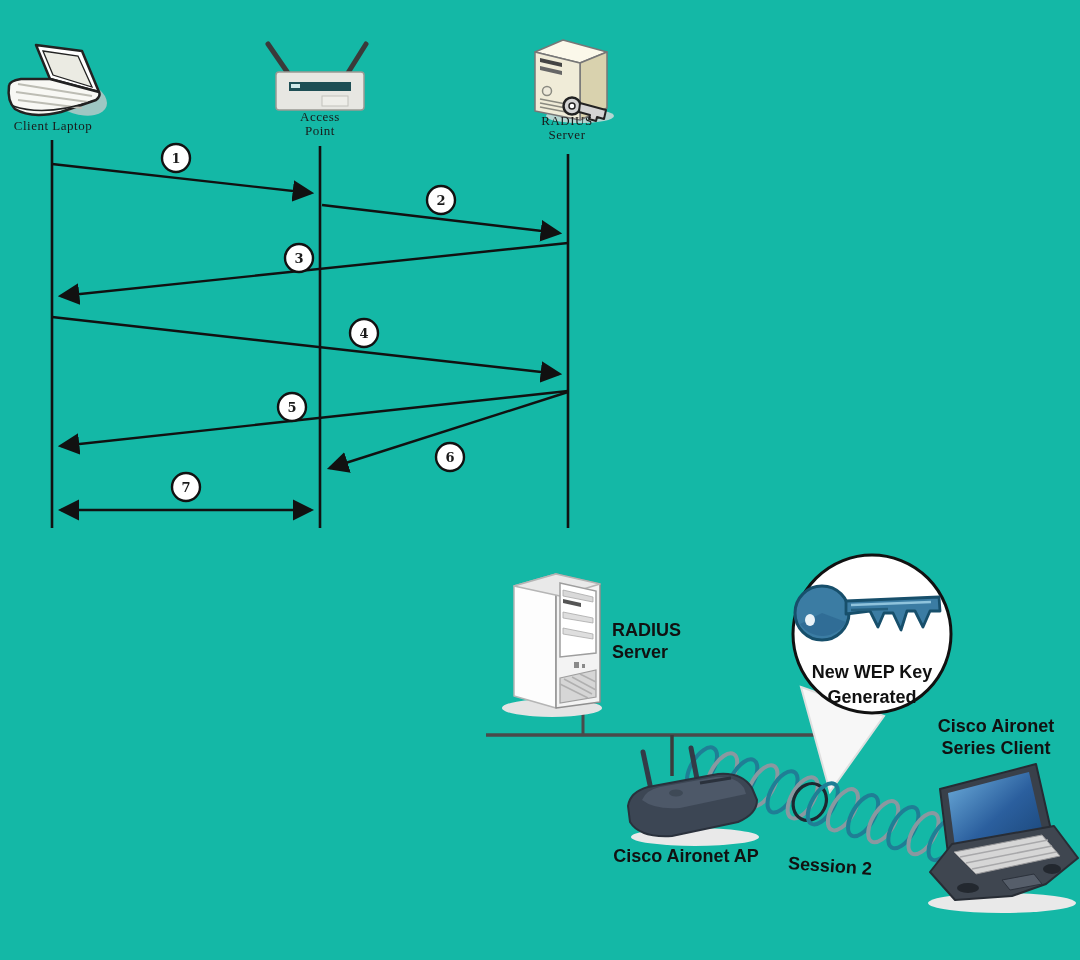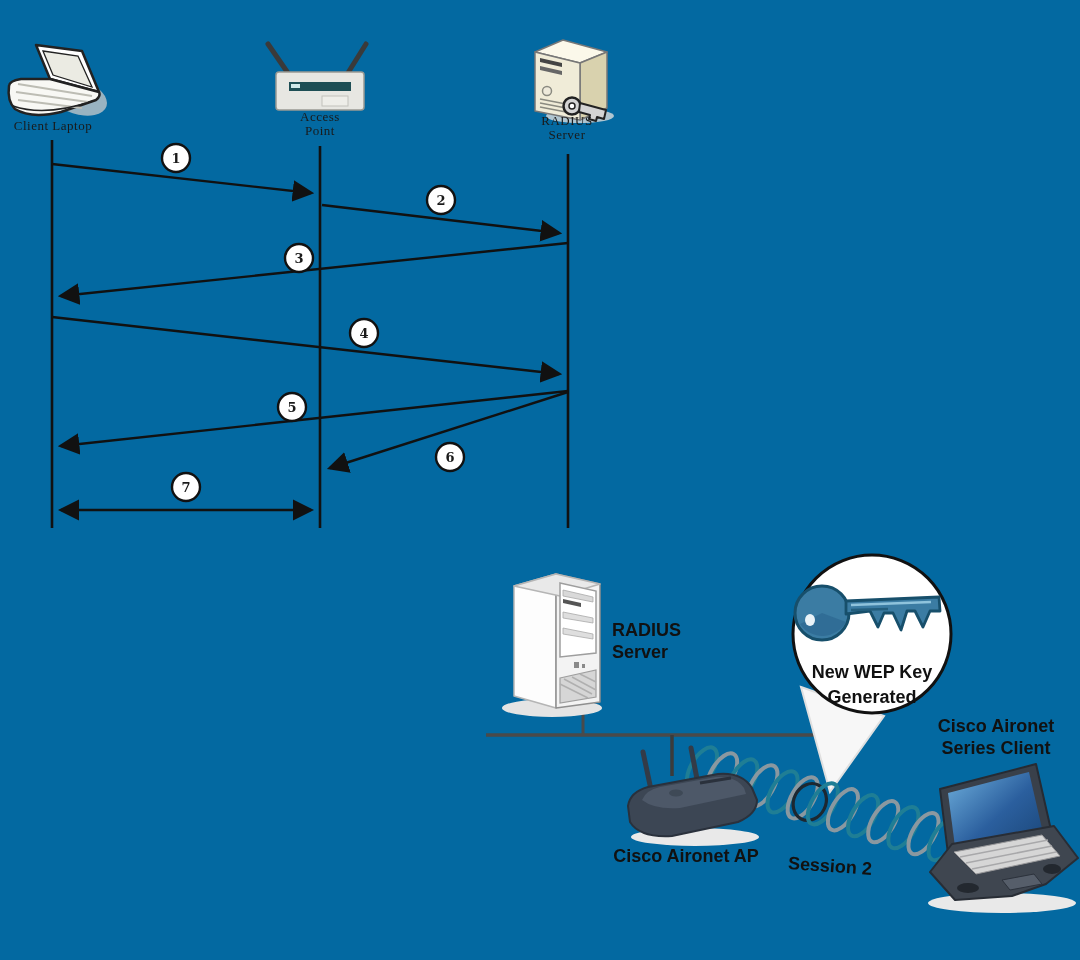--- a/index.html
+++ b/index.html
@@ -1,16 +1,16 @@
 <!DOCTYPE html>
 <html><head>
 <meta charset="utf-8">
 <style>
   html,body{margin:0;padding:0;background:#ffffff;}
-  .stage{position:relative;width:1080px;height:960px;background:#0369a1;overflow:hidden;
+  .stage{position:relative;width:1080px;height:960px;background:#14b8a6;overflow:hidden;
          font-family:"Liberation Sans",sans-serif;}
   svg{position:absolute;left:0;top:0;}
   text{user-select:none;}
   .actor-label{font-family:"Liberation Serif","DejaVu Serif",serif;font-size:13px;fill:#1a1a1a;letter-spacing:.5px;}
   .step-num{font-family:"DejaVu Serif",serif;font-size:13px;font-weight:bold;fill:#1a1a1a;}
   .bold-label{font-family:"Liberation Sans",sans-serif;font-size:18px;font-weight:700;fill:#111;}
 </style>
 </head>
 <body>
 

